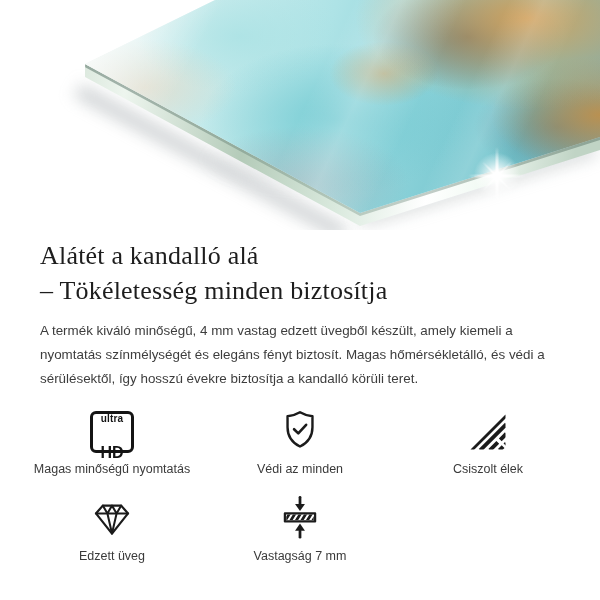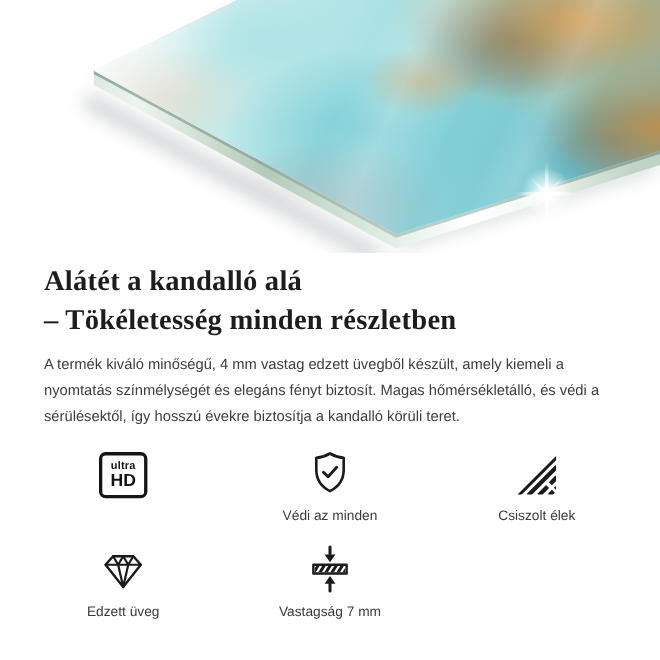--- a/index.html
+++ b/index.html
@@ -64,41 +64,41 @@
                 background:linear-gradient(90deg, transparent, #fff 42% 58%, transparent); }
   .sparkle .d1 { left:50%; top:16%; width:2px; height:68%; transform:translateX(-50%) rotate(45deg);
                  background:linear-gradient(180deg, transparent, rgba(255,255,255,.9) 45% 55%, transparent); }
   .sparkle .d2 { left:50%; top:16%; width:2px; height:68%; transform:translateX(-50%) rotate(-45deg);
                  background:linear-gradient(180deg, transparent, rgba(255,255,255,.9) 45% 55%, transparent); }
 
   
   h1 {
     margin:8px 0 0 40px;
     font-family:"Liberation Serif", serif;
-    font-weight:700; font-size:26px; line-height:35px;
+    font-weight:400; font-size:26px; line-height:35px;
     color:#1d1d1d; letter-spacing:.2px;
   }
   .desc {
     margin:11px 40px 4px; width:522px;
     font-size:13.4px; line-height:24px; color:#3d3d3d;
   }
 
   
   .features {
     margin:15px 18px 0; display:grid;
     grid-template-columns:repeat(3,1fr); row-gap:16px;
   }
   .feature { display:flex; flex-direction:column; align-items:center; }
   .icon-box { height:47px; display:flex; align-items:flex-end; justify-content:center; }
   .feature-label { margin-top:9px; font-size:12.5px; line-height:15px; color:#3a3a3a; text-align:center; }
 
   .uhd {
     width:44px; height:42px; border:3px solid #141414; border-radius:6px;
-    display:flex; flex-direction:column; align-items:center; justify-content:center;
-    line-height:1; color:#141414;
+    display:flex; flex-direction:column; align-items:center; 
+    line-height:1; color:#141414;gap:20px;
   }
   .uhd .u { font-weight:700; font-size:10px; letter-spacing:.2px; }
   .uhd .h { font-weight:700; font-size:16px; margin-top:1px; }
 
   svg.icon { stroke:#1b1b1b; fill:none; stroke-linecap:round; stroke-linejoin:round; }
 </style>
 </head>
 <body>
 
 <section class="hero">
@@ -111,34 +111,35 @@
   <div class="sparkle">
     <i class="glow"></i>
       <i class="v"></i>
       <i class="h"></i>
       <i class="d1"></i>
       <i class="d2"></i>
   </div>
 </section>
 
 <h1><span>Alátét a kandalló alá</span><br>
-<span>– Tökéletesség minden részletben</span></h1>
+<span>– Tökéletesség minden biztosítja</span></h1>
 
 <p class="desc">A termék kiváló minőségű, 4 mm vastag edzett üvegből készült, amely kiemeli a nyomtatás színmélységét és elegáns fényt biztosít. Magas hőmérsékletálló, és védi a sérülésektől, így hosszú évekre biztosítja a kandalló körüli teret.</p>
 
 <div class="features">
 
 
   <div class="feature">
     <div class="icon-box">
       <div class="uhd">
         <span class="u">ultra</span>
         <span class="h">HD</span>
       </div>
     </div>
+    <div class="feature-label">Magas minőségű nyomtatás</div>
   </div>
 
   <div class="feature">
     <div class="icon-box">
       <svg class="icon" width="46" height="46" viewBox="0 0 48 48">
         <path d="M24 5.5 C27.8 7.8 32.6 9.2 37 9.6 V21 C37 31.2 31.6 37.4 24 41.2 C16.4 37.4 11 31.2 11 21 V9.6 C15.4 9.2 20.2 7.8 24 5.5 Z" stroke-width="2.5"></path>
         <path d="M17.8 23.2 L22.2 27.6 L30.4 18.6" stroke-width="2.7"></path>
       </svg>
     </div>
     <div class="feature-label">Védi az minden</div>

